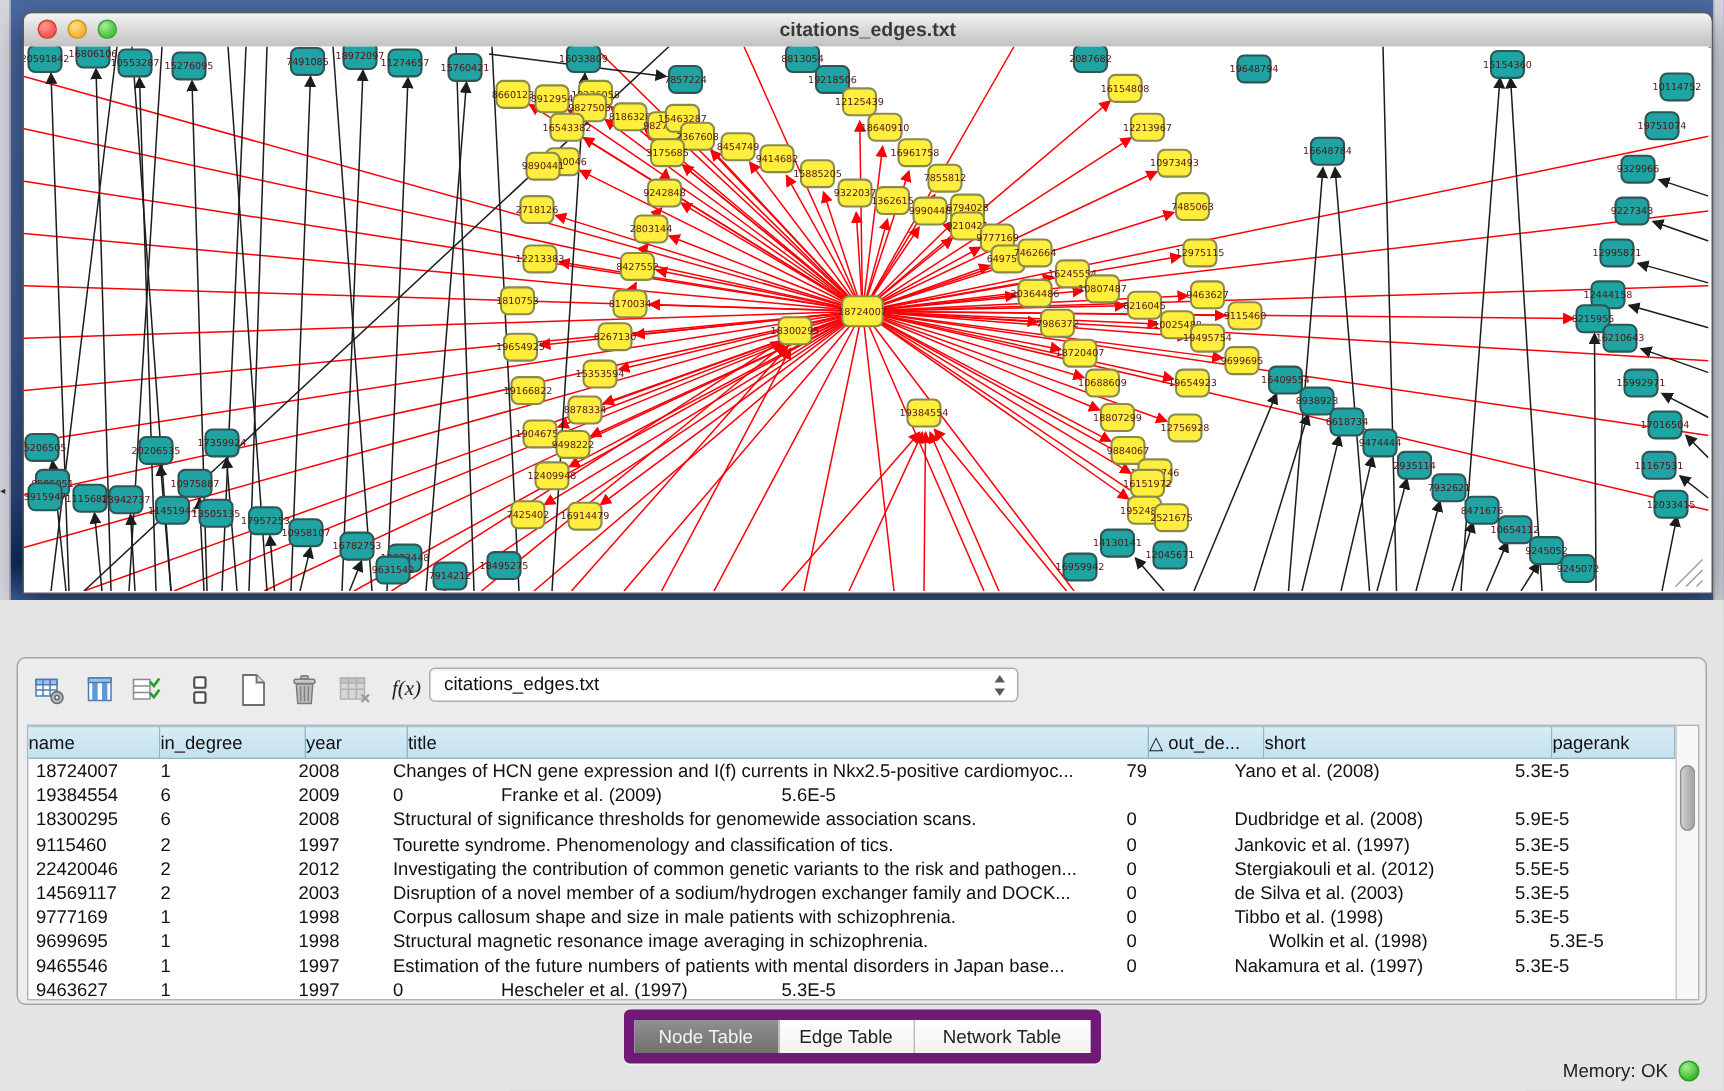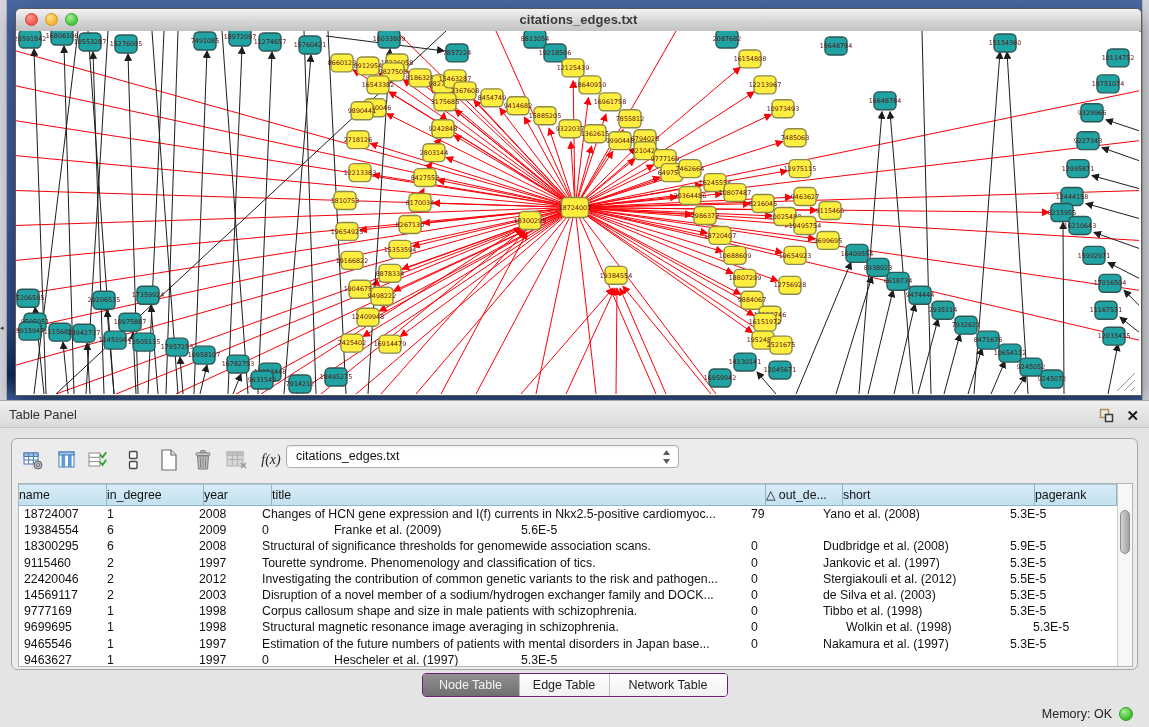--- a/index.html
+++ b/index.html
@@ -59,21 +59,21 @@
     overflow:hidden;white-space:nowrap;}
   .tr{display:flex;height:16.2px;}
   .td{height:16.2px;line-height:16.2px;box-sizing:border-box;font-size:12.3px;color:#111;
     padding-left:5px;overflow:hidden;white-space:nowrap;}
   .vscroll{position:absolute;right:0;top:0;width:15px;height:100%;
     background:#f7f7f7;border-left:1px solid #c9c9c9;box-sizing:border-box;}
   .vthumb{position:absolute;left:2px;top:26px;width:10px;height:44px;border-radius:6px;
     background:linear-gradient(90deg,#d2d2d2,#a2a2a2);border:1px solid #8e8e8e;box-sizing:border-box;}
 
   .tabs{position:absolute;left:50%;transform:translateX(-50%);top:273px;height:22px;display:flex;
-    border:1px solid #701a75;border-radius:4px;overflow:hidden;background:#fff;
+    border:7px solid #701a75;border-radius:4px;overflow:hidden;background:#fff;
     box-shadow:0 1px 1px rgba(255,255,255,.7);}
   .tab{height:22px;line-height:22px;font-size:12.5px;text-align:center;color:#222;
     background:linear-gradient(180deg,#ffffff,#f1f1f1);}
   .tab + .tab{border-left:1px solid #bdbdbd;}
   .tab.selected{background:linear-gradient(180deg,#909090,#6f6f6f);color:#f4f4f4;}
 
   .statusbar{position:absolute;left:0;top:300px;width:100%;height:27px;
     display:flex;align-items:center;justify-content:flex-end;gap:7px;padding-right:16px;box-sizing:border-box;}
   .mem-label{font-size:12.5px;color:#222;}
   .mem-dot{width:14px;height:14px;border-radius:50%;
@@ -805,30 +805,20 @@
             </g>
             <line x1="1101" y1="361" x2="1119" y2="343" stroke="#9a9a9a"></line>
             <line x1="1108" y1="361" x2="1119" y2="350" stroke="#9a9a9a"></line>
             <line x1="1115" y1="361" x2="1119" y2="357" stroke="#9a9a9a"></line>
           </svg>
       </div>
     </div>
   </div>
 
   <div class="table-panel">
-    <div class="panel-header">
-      <span class="panel-title">Table Panel</span>
-      <span class="hdr-icons">
-        <svg width="15" height="15">
-          <rect x="1.5" y="1.5" width="8" height="8" fill="none" stroke="#ab9455" stroke-width="1.5"></rect>
-          <rect x="6.5" y="6.5" width="7" height="7" fill="#e9e9e9" stroke="#3a3a3a" stroke-width="1.5"></rect>
-        </svg>
-        <span class="close-x">✕</span>
-      </span>
-    </div>
 
     <div class="inner-box">
       <div class="toolbar">
         <span class="icon-btn">
           <svg width="22" height="22">
             <rect x="2" y="4" width="14" height="11" fill="#fff" stroke="#4a7ab5"></rect>
             <rect x="2" y="4" width="14" height="3.5" fill="#9cc0e8" stroke="#4a7ab5"></rect>
             <line x1="6.7" y1="4" x2="6.7" y2="15" stroke="#4a7ab5"></line>
             <line x1="11.4" y1="4" x2="11.4" y2="15" stroke="#4a7ab5"></line>
             <line x1="2" y1="11" x2="16" y2="11" stroke="#4a7ab5"></line>

